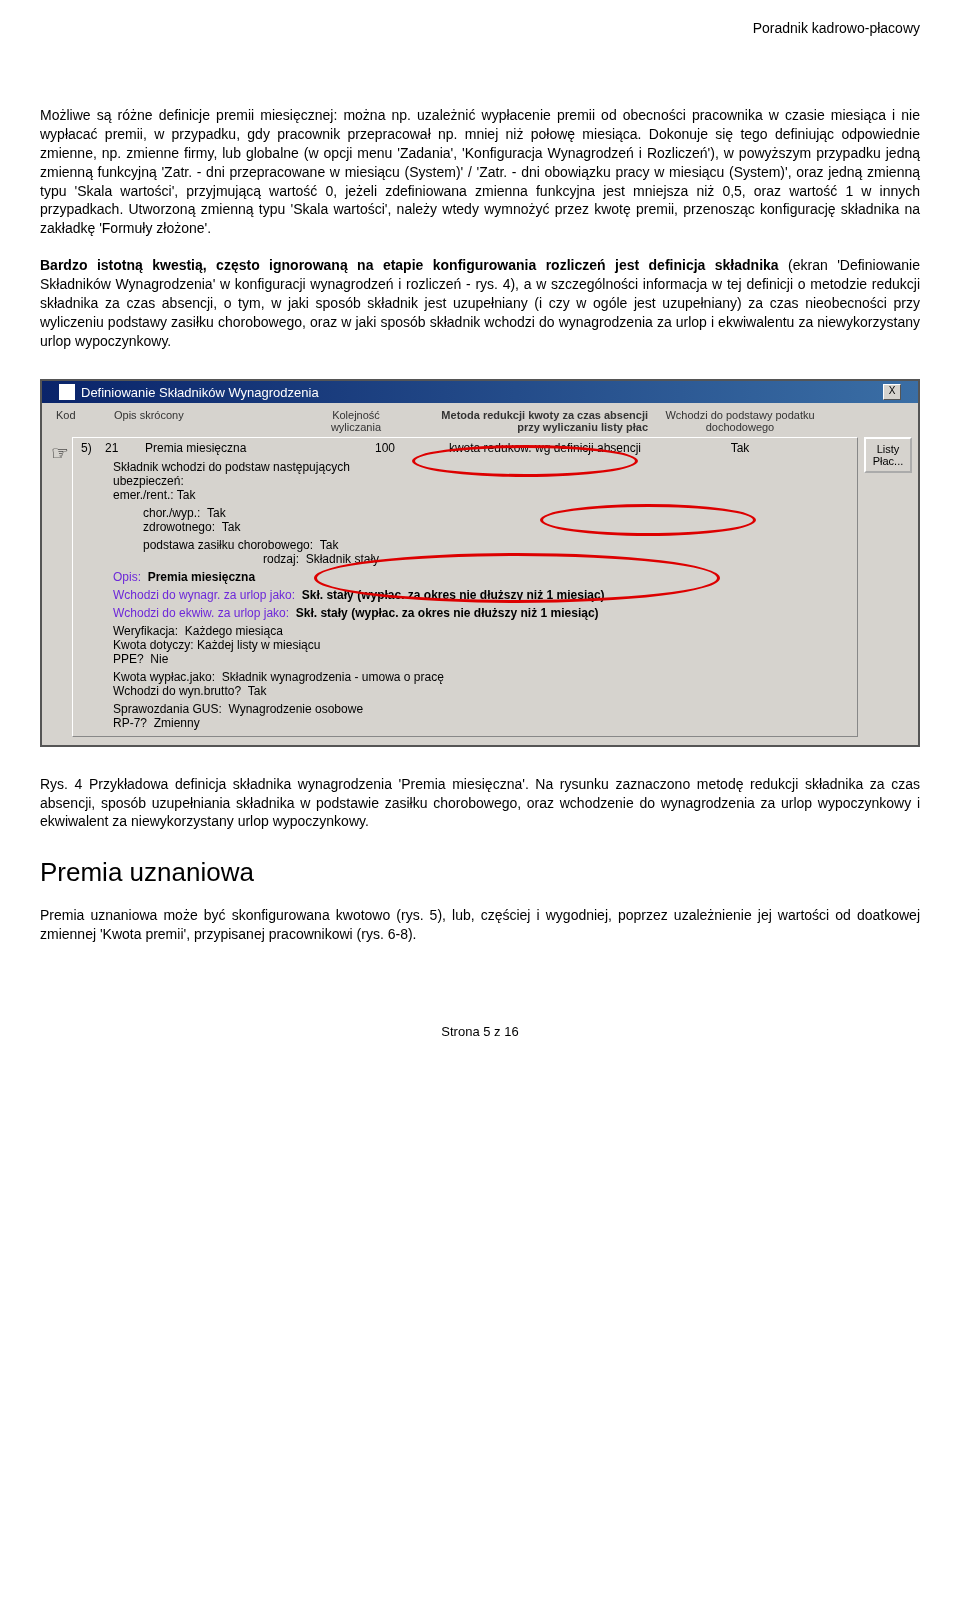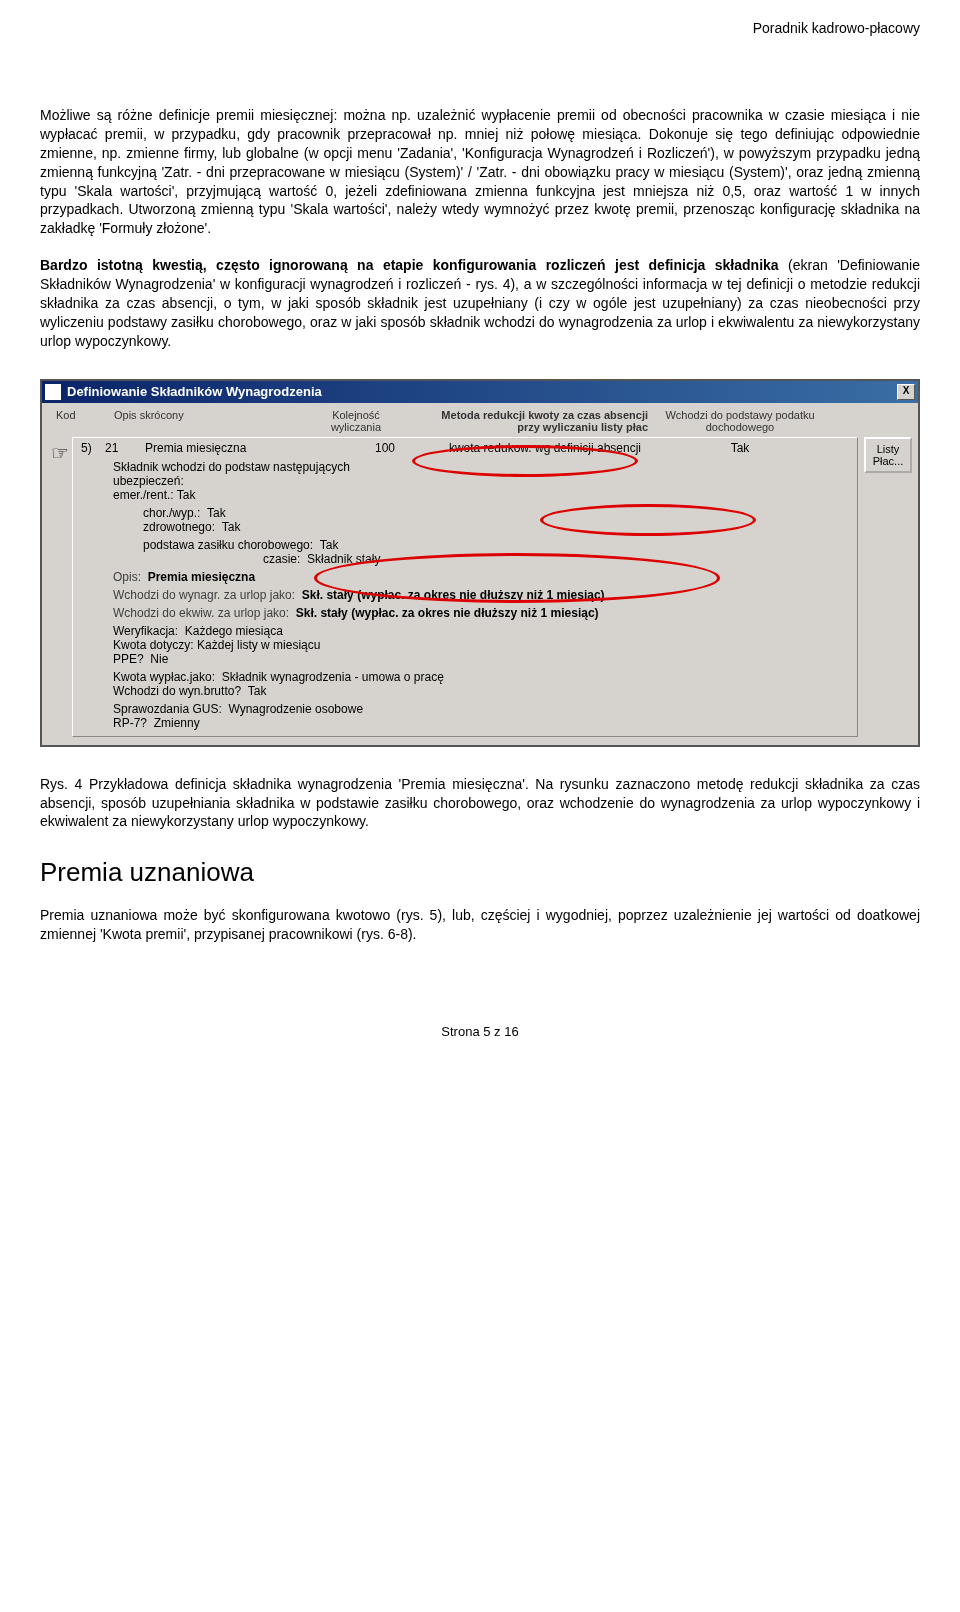--- a/index.html
+++ b/index.html
@@ -36,24 +36,24 @@
   .win {
     border: 2px solid #555;
     background: #d6d3ce;
     font-family: Tahoma, sans-serif;
     font-size: 12px;
     color: #000;
   }
   .titlebar {
     background: linear-gradient(to right, #0a246a, #3a6ea5);
     color: #fff;
-    padding: 3px 3px;
-    display: flex;
-    align-items: flex-start;
-    font-weight: bold;
+    padding: 3px 17px;
+    display: flex;
+    align-items: flex-end;
+    font-weight: normal;
     font-size: 13px;
   }
   .titlebar .icon {
     width: 16px; height: 16px;
     background: #fff;
     margin-right: 6px;
     display: inline-block;
   }
   .titlebar .spacer { flex: 1; }
   .sysbtn {
@@ -102,21 +102,21 @@
     padding: 3px 8px;
     font-size: 12px;
   }
   .row1 .r1a { width: 24px; }
   .row1 .r1b { width: 40px; }
   .row1 .r1c { width: 200px; }
   .row1 .r1d { width: 80px; text-align: center;}
   .row1 .r1e { width: 240px; text-align: center; position: relative;}
   .row1 .r1f { width: 150px; text-align: center;}
   .kv { padding: 2px 10px 2px 40px; font-size: 12px; position: relative; }
-  .kv .lbl { color: #404040; display: inline-block; }
+  .kv .lbl { color: #6d28d9; display: inline-block; }
   .kv .val { font-weight: bold; }
   .kv2 { display: flex; padding: 2px 10px 2px 40px; font-size: 12px; flex-direction: column;}
   .kv2 .segA { width: 260px;}
   .kv2 .segB { width: 230px;}
   .kv2 .segC { width: 170px;}
   .side {
     width: 48px;
     padding-left: 6px;
   }
   .lpbtn {
@@ -188,21 +188,21 @@
             <div class="kv2">
               <div class="segA"><span class="lbl">Składnik wchodzi do podstaw następujących ubezpieczeń:</span></div>
               <div class="segB"><span class="lbl">emer./rent.:</span> <span>Tak</span></div>
             </div>
             <div class="kv2" style="padding-left:70px;">
               <div class="segA"><span class="lbl">chor./wyp.:</span>&nbsp;&nbsp;<span>Tak</span></div>
               <div class="segB"><span class="lbl">zdrowotnego:</span>&nbsp;&nbsp;<span>Tak</span></div>
             </div>
             <div class="kv2" style="padding-left:70px;">
               <div class="segA"><span class="lbl">podstawa zasiłku chorobowego:</span>&nbsp;&nbsp;<span>Tak</span></div>
-              <div class="segB" style="margin-left:120px;"><span class="lbl">czasie:</span>&nbsp;&nbsp;<span>Składnik stały</span></div>
+              <div class="segB" style="margin-left:120px;"><span class="lbl">rodzaj:</span>&nbsp;&nbsp;<span>Składnik stały</span></div>
             </div>
 
             <div class="kv"><span class="lbl">Opis:</span>&nbsp;&nbsp;<span class="val">Premia miesięczna</span></div>
             <div class="kv"><span class="lbl">Wchodzi do wynagr. za urlop jako:</span>&nbsp;&nbsp;<span class="val">Skł. stały (wypłac. za okres nie dłuższy niż 1 miesiąc)</span></div>
             <div class="kv"><span class="lbl">Wchodzi do ekwiw. za urlop jako:</span>&nbsp;&nbsp;<span class="val">Skł. stały (wypłac. za okres nie dłuższy niż 1 miesiąc)</span></div>
 
             <div class="kv2">
               <div class="segA"><span class="lbl">Weryfikacja:</span>&nbsp;&nbsp;<span class="val">Każdego miesiąca</span></div>
               <div class="segB"><span class="lbl">Kwota dotyczy:</span>&nbsp;<span class="val">Każdej listy w miesiącu</span></div>
               <div class="segC"><span class="lbl">PPE?</span>&nbsp;&nbsp;<span class="val">Nie</span></div>

